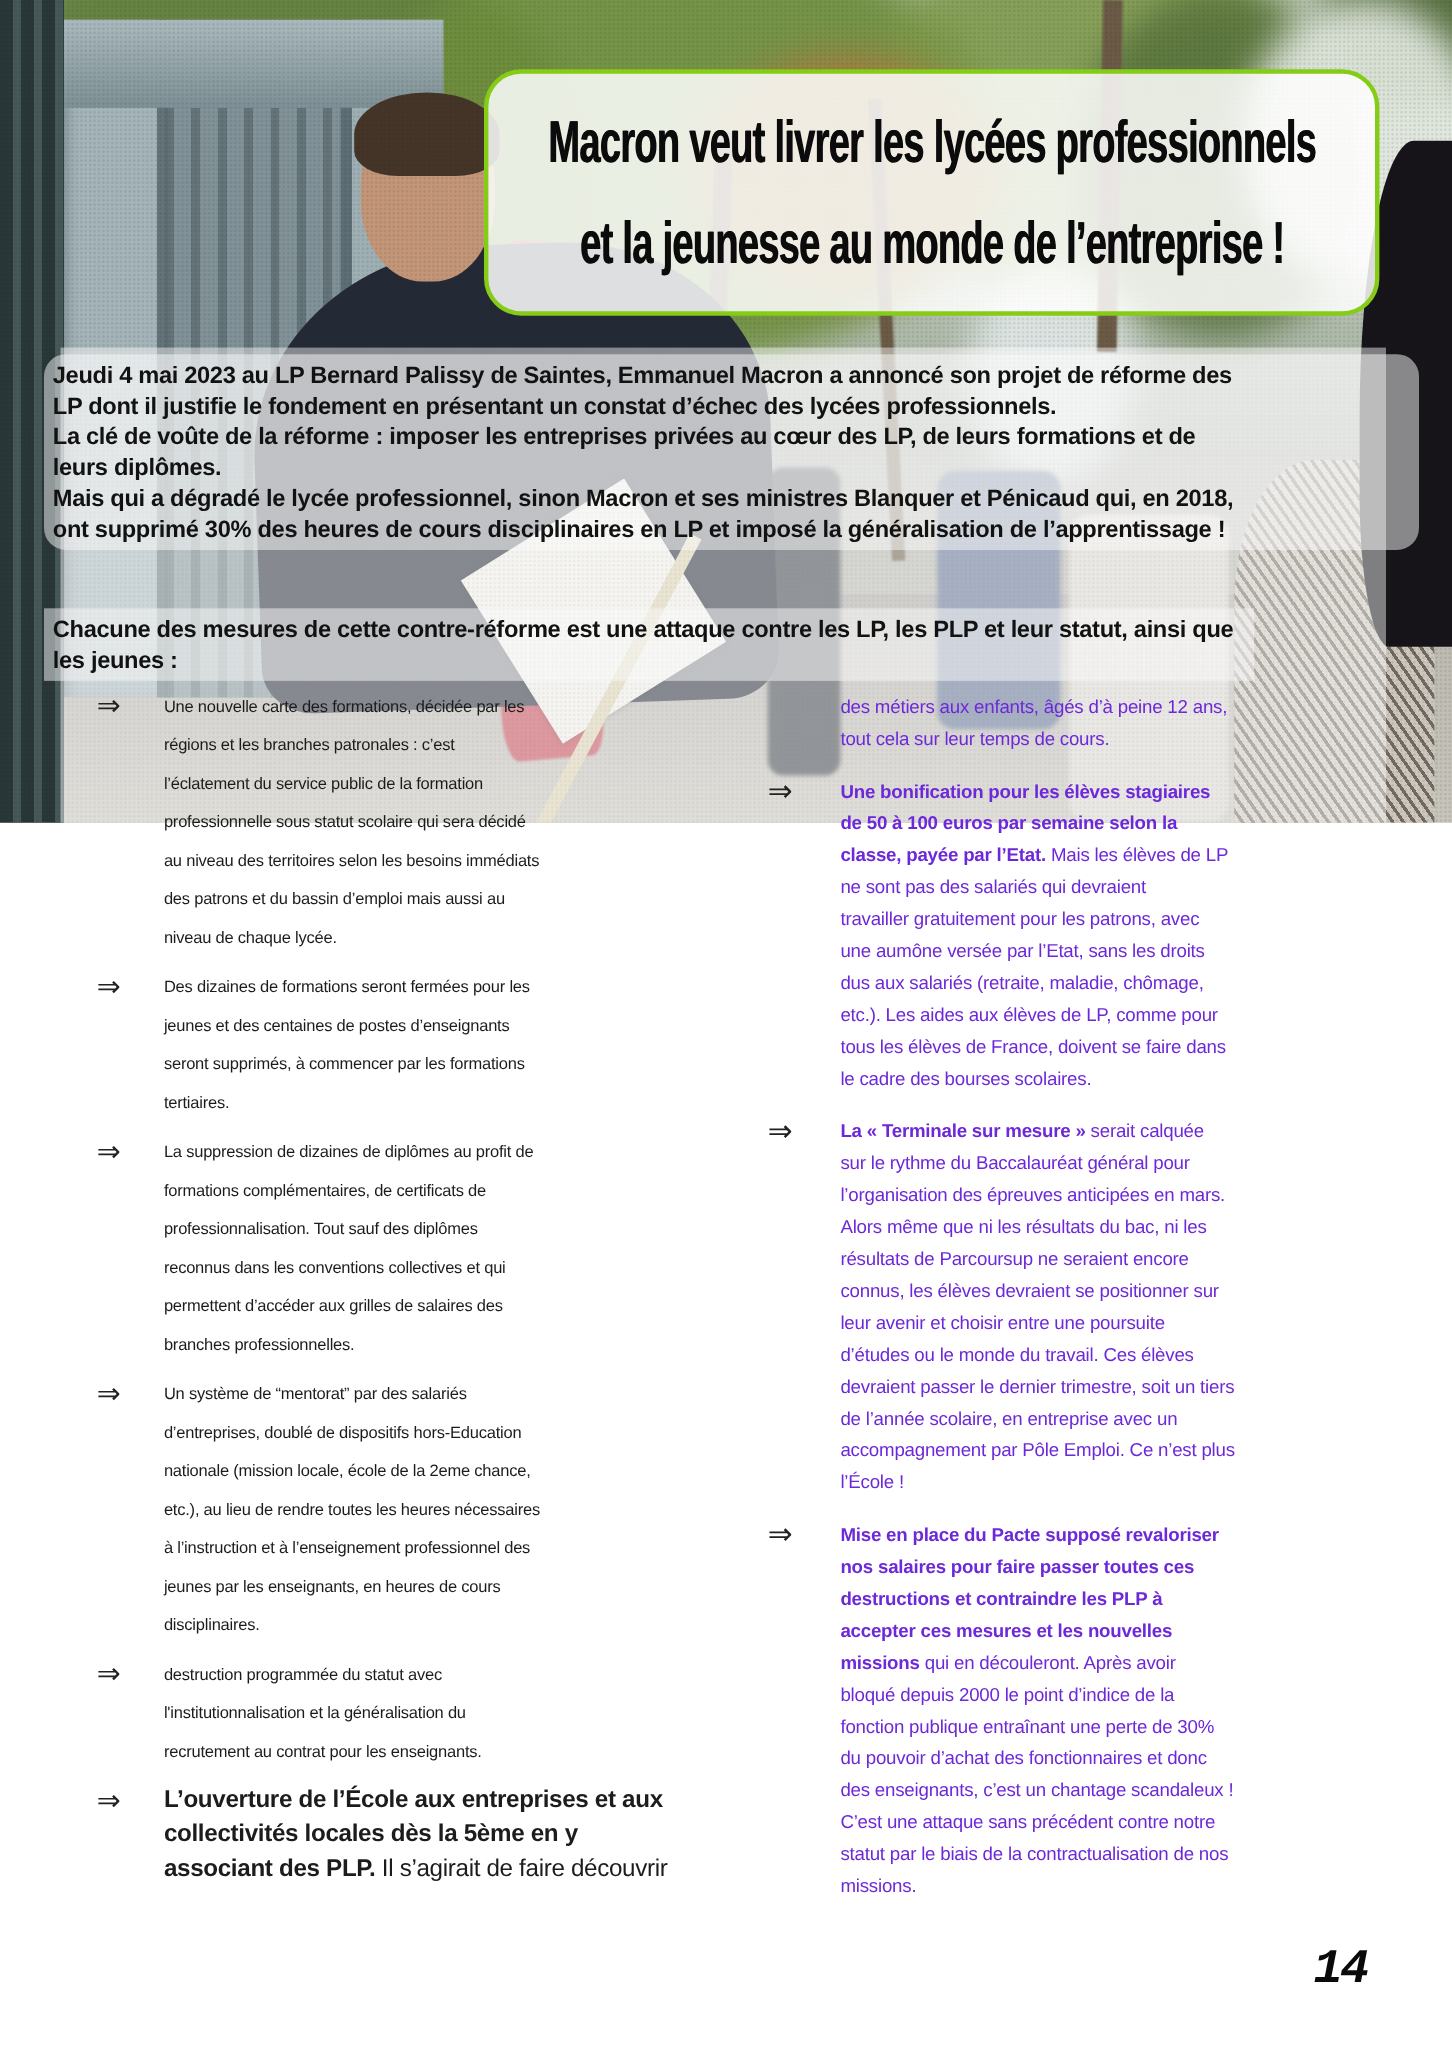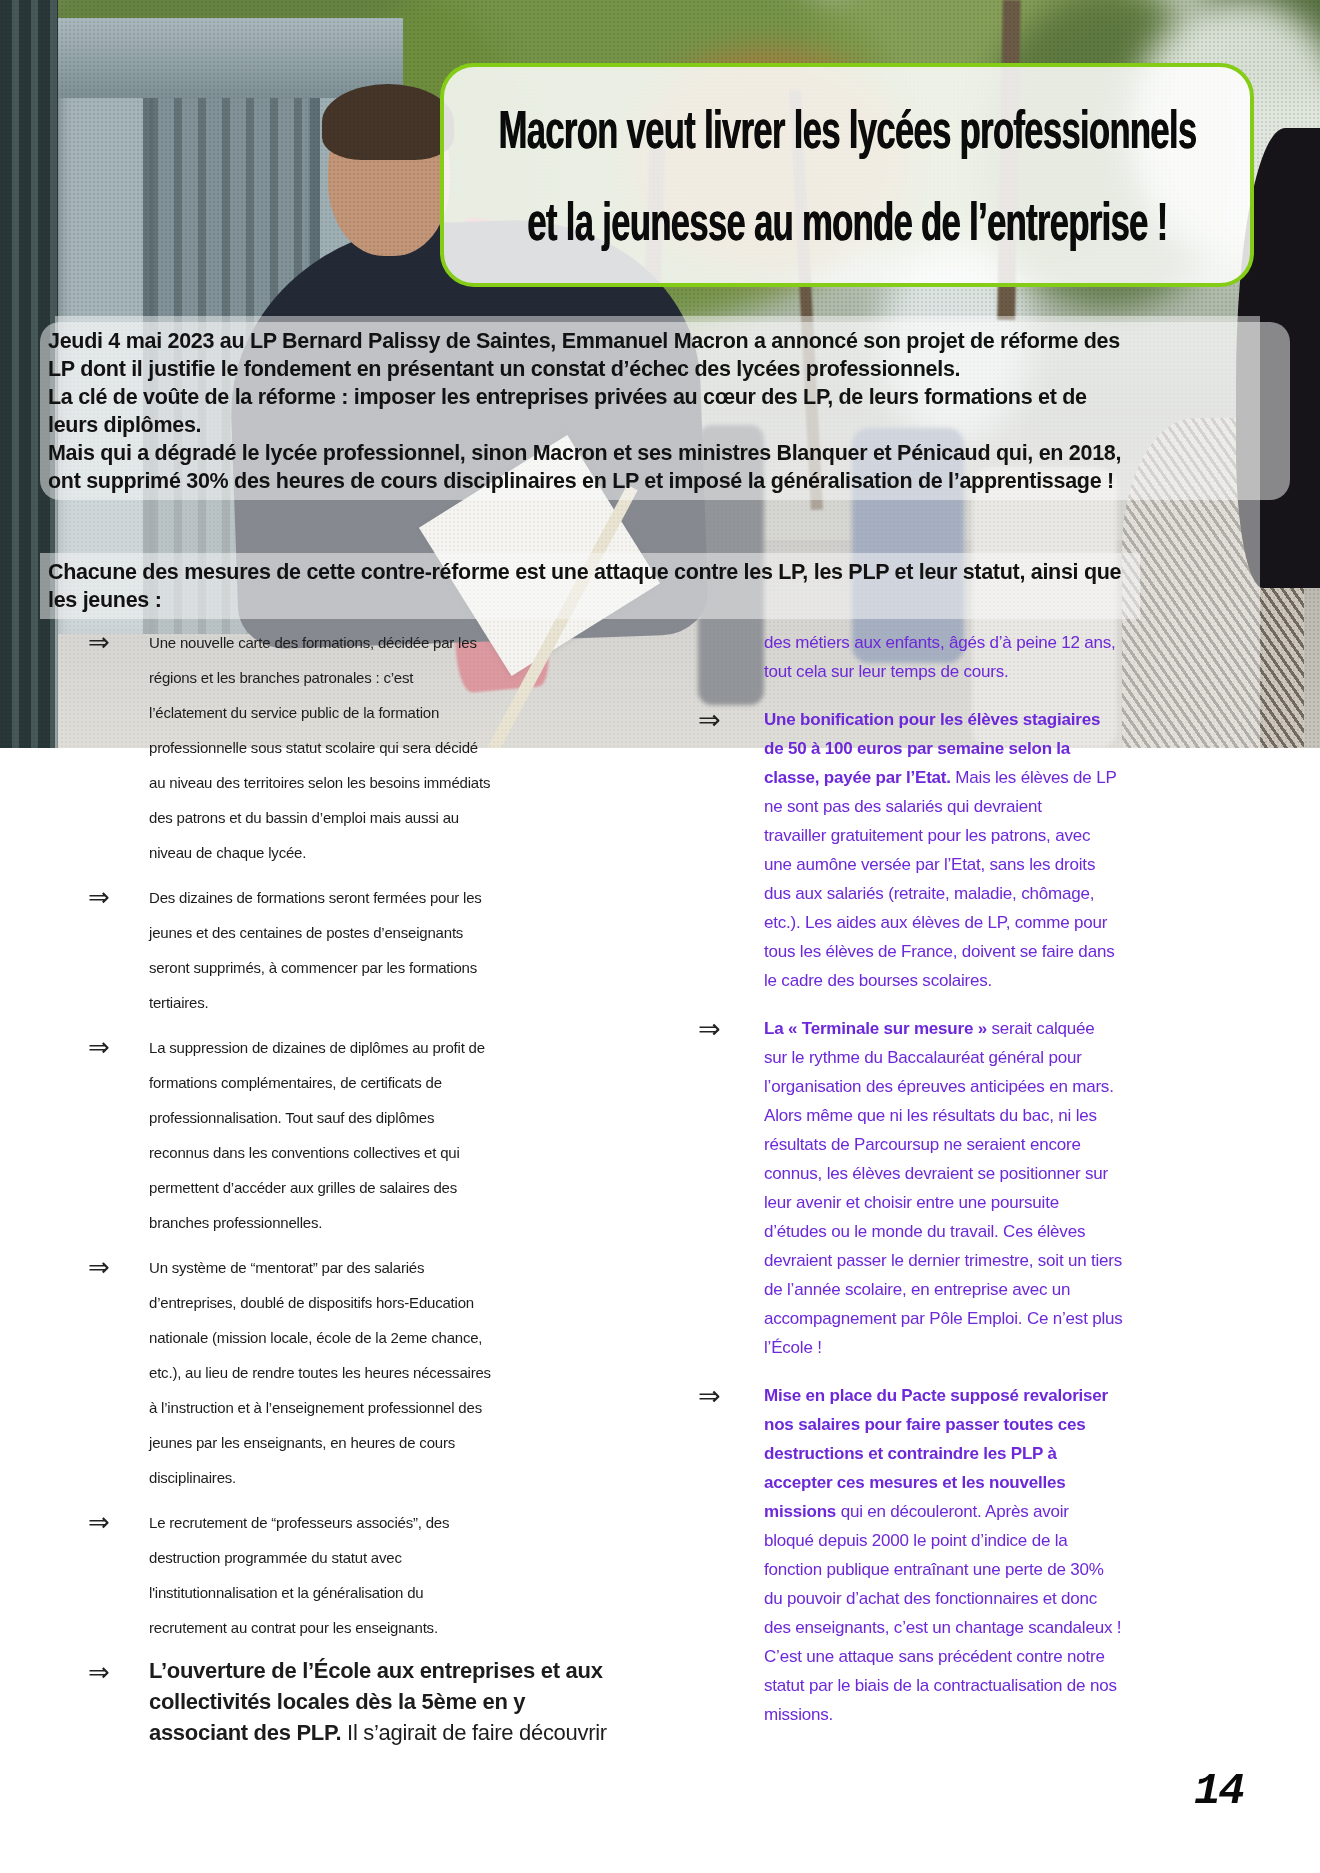--- a/index.html
+++ b/index.html
@@ -196,21 +196,20 @@
           <div class="ln">nationale (mission locale, école de la 2eme chance,</div>
           <div class="ln">etc.), au lieu de rendre toutes les heures nécessaires</div>
           <div class="ln">à l’instruction et à l’enseignement professionnel des</div>
           <div class="ln">jeunes par les enseignants, en heures de cours</div>
           <div class="ln">disciplinaires.</div>
         </div>
       </div>
       <div class="bullet-item">
         <span class="arrow">⇒</span>
         <div class="btext">
-          <div class="ln">Le recrutement de “professeurs associés”, des</div>
           <div class="ln">destruction programmée du statut avec</div>
           <div class="ln">l'institutionnalisation et la généralisation du</div>
           <div class="ln">recrutement au contrat pour les enseignants.</div>
         </div>
       </div>
       <div class="bullet-item alt">
         <span class="arrow">⇒</span>
         <div class="btext">
           <div class="ln"><span class="bseg">L’ouverture de l’École aux entreprises et aux</span></div>
           <div class="ln"><span class="bseg">collectivités locales dès la 5ème en y</span></div>

